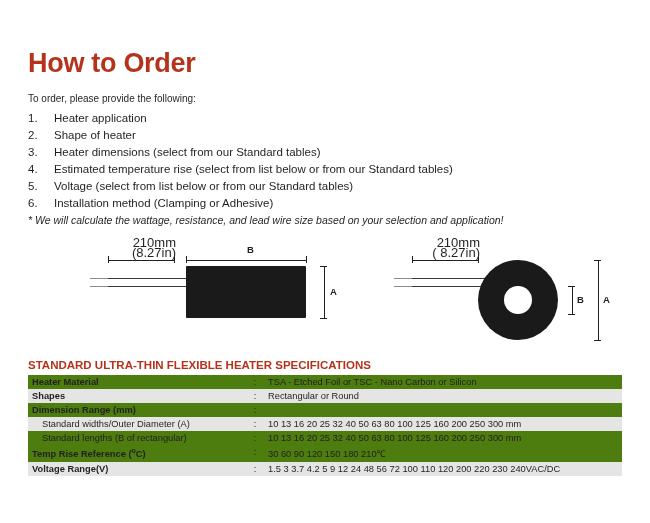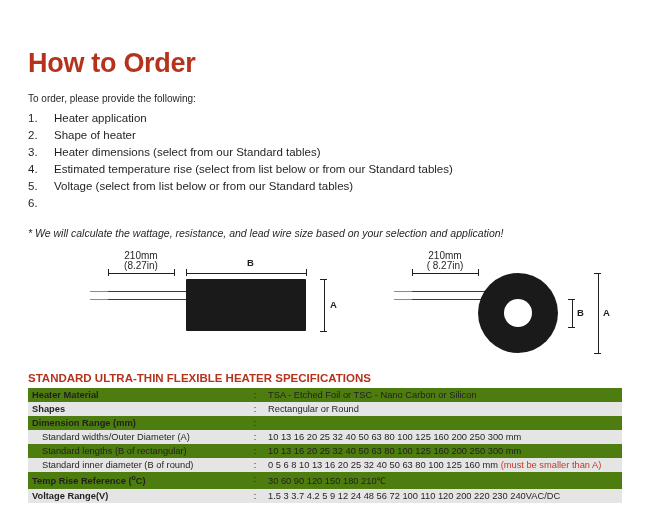--- a/index.html
+++ b/index.html
@@ -44,34 +44,34 @@
     line-height: 17px;
     display: flex;
   }
   ol.steps li .num {
     width: 26px;
     flex: 0 0 26px;
   }
   .note {
     font-size: 10.5px;
     font-style: italic;
-    margin-top: 15px;
+    margin-top: 2px;
     color: #231f20;
   }
 
   
   .diagram {
     position: relative;
     height: 115px;
     margin-top: 12px;
   }
   .dim-label {
     position: absolute;
-    font-size: 10px;
-    text-align: center;
+    font-size: 13px;
+    text-align: right;
     line-height: 10px;
     color: #231f20;
   }
   .lbl-letter {
     position: absolute;
     font-size: 9.5px;
     font-weight: bold;
     color: #231f20;
   }
   .hline {
@@ -192,20 +192,21 @@
     <li>
       <span class="num">4.</span>
       <span>Estimated temperature rise (select from list below or from our Standard tables)</span>
     </li>
     <li>
       <span class="num">5.</span>
       <span>Voltage (select from list below or from our Standard tables)</span>
     </li>
     <li>
       <span class="num">6.</span>
+      <span>Installation method (Clamping or Adhesive)</span>
     </li>
   </ol>
 
   <div class="note">* We will calculate the wattage, resistance, and lead wire size based on your selection and application!</div>
 
   <div class="diagram">
 
     <div class="dim-label" style="left:78px; top:0px; width:70px;">
       <span>210mm</span><br>
       <span>(8.27in)</span>
@@ -281,28 +282,20 @@
       <tr class="plain">
         <td class="c1 indent">Standard widths/Outer Diameter (A)</td>
         <td class="c2">:</td>
         <td>10  13  16  20  25  32  40  50  63  80  100  125  160  200  250 300 mm</td>
       </tr>
       <tr class="shade">
         <td class="c1 indent">Standard lengths (B of rectangular)</td>
         <td class="c2">:</td>
         <td>10  13  16  20  25  32  40  50  63  80  100  125  160  200  250 300 mm</td>
       </tr>
-      <tr class="plain">
-        <td class="c1 indent">Standard inner diameter (B of round)</td>
-        <td class="c2">:</td>
-        <td>
-          <span>0   5  6  8  10  13  16  20  25  32  40  50  63  80  100  125  160 mm</span>
-          <span class="warn">(must be smaller than A)</span>
-        </td>
-      </tr>
       <tr class="shade">
         <td class="c1 bold"><span>Temp Rise Reference (</span><span class="sup">o</span><span>C)</span></td>
         <td class="c2">:</td>
         <td>30  60  90  120  150  180  210℃</td>
       </tr>
       <tr class="plain">
         <td class="c1 bold">Voltage Range(V)</td>
         <td class="c2">:</td>
         <td>1.5  3  3.7  4.2  5  9  12  24  48  56  72  100  110  120  200  220  230  240VAC/DC</td>
       </tr>

